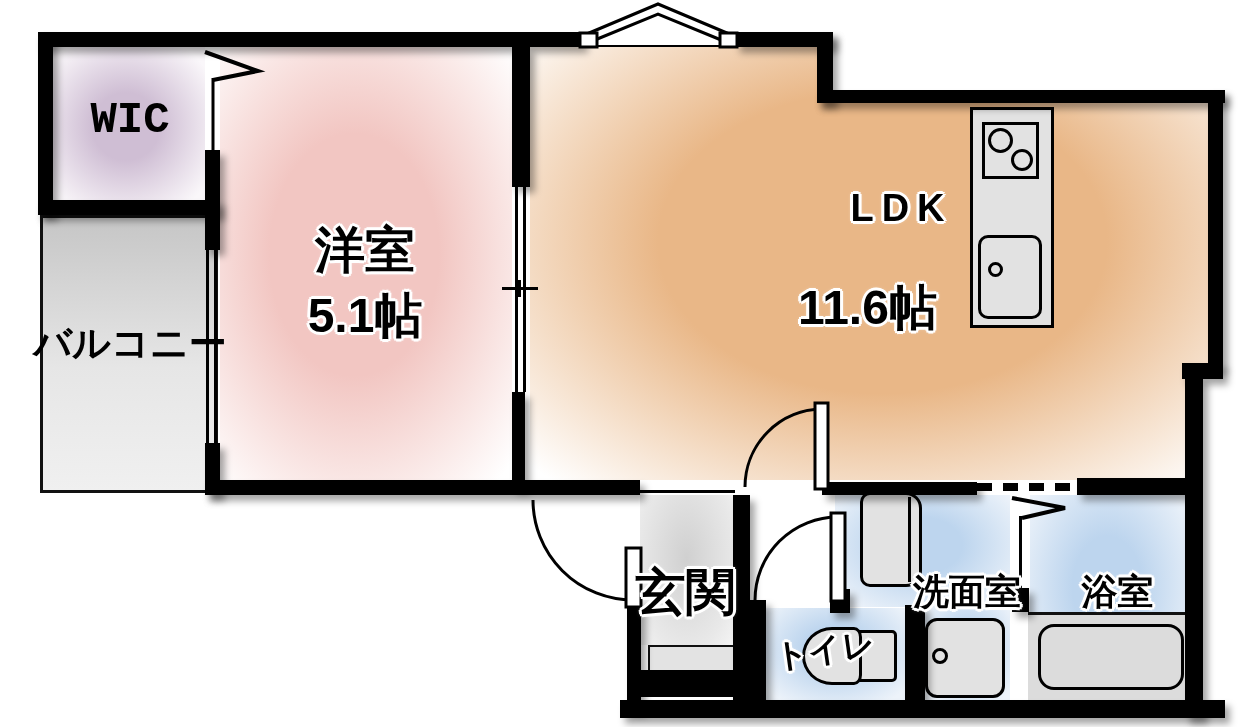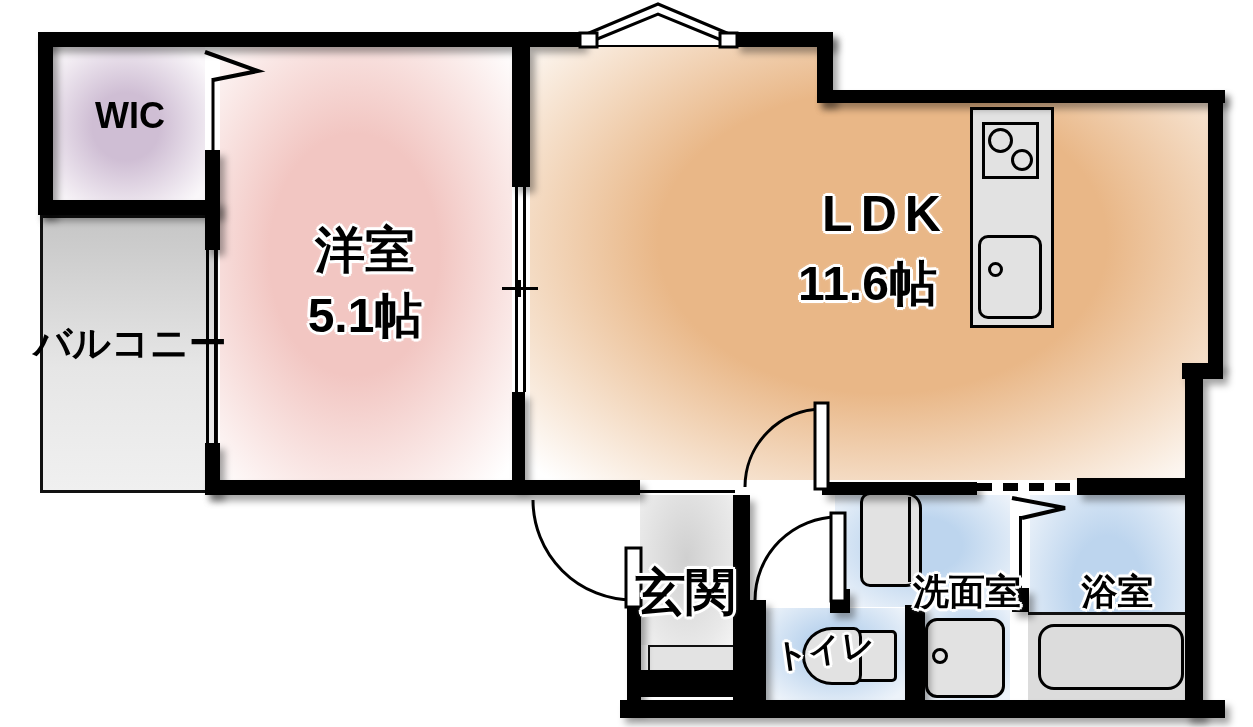--- a/index.html
+++ b/index.html
@@ -114,24 +114,24 @@
       <polyline points="590,42 658,14 726,42"></polyline>
       <line x1="596" y1="46" x2="722" y2="46" stroke-width="2"></line>
       <rect x="580" y="33" width="17" height="14" fill="#fff"></rect>
       <rect x="720" y="33" width="17" height="14" fill="#fff"></rect>
       <rect x="626" y="548" width="15" height="59" fill="#fff"></rect>
       <rect x="815" y="403" width="13" height="86" fill="#fff"></rect>
       <rect x="831" y="513" width="14" height="88" fill="#fff"></rect>
     </g>
   </svg>
 
-  <div class="label" style="left:70px;top:98px;width:120px;font-size:36px;font-family:Liberation Sans, sans-serif;">WIC</div>
+  <div class="label" style="left:70px;top:98px;width:120px;font-size:44px;font-family:Liberation Mono, monospace;">WIC</div>
   <div class="label" style="left:22px;top:324px;width:216px;font-size:38px;">バルコニー</div>
   <div class="label outlined" style="left:245px;top:225px;width:240px;font-size:50px;">洋室</div>
   <div class="label outlined" style="left:245px;top:292px;width:240px;font-size:48px;">5.1帖</div>
-  <div class="label outlined" style="left:768px;top:189px;width:235px;font-size:50px;letter-spacing:8px;">LDK</div>
-  <div class="label outlined" style="left:750px;top:260px;width:235px;font-size:48px;">11.6帖</div>
+  <div class="label outlined" style="left:784px;top:189px;width:235px;font-size:38px;letter-spacing:8px;">LDK</div>
+  <div class="label outlined" style="left:750px;top:284px;width:235px;font-size:48px;">11.6帖</div>
   <div class="label outlined" style="left:618px;top:547px;width:135px;font-size:50px;margin-top:20px;">玄関</div>
   <div class="label outlined" style="left:894px;top:574px;width:146px;font-size:36px;">洗面室</div>
   <div class="label outlined" style="left:1070px;top:574px;width:95px;font-size:36px;">浴室</div>
   <div class="label outlined" style="left:770px;top:633px;width:110px;font-size:33px;transform:rotate(-8deg);">トイレ</div>
 
 </div>
 
 </body></html>

